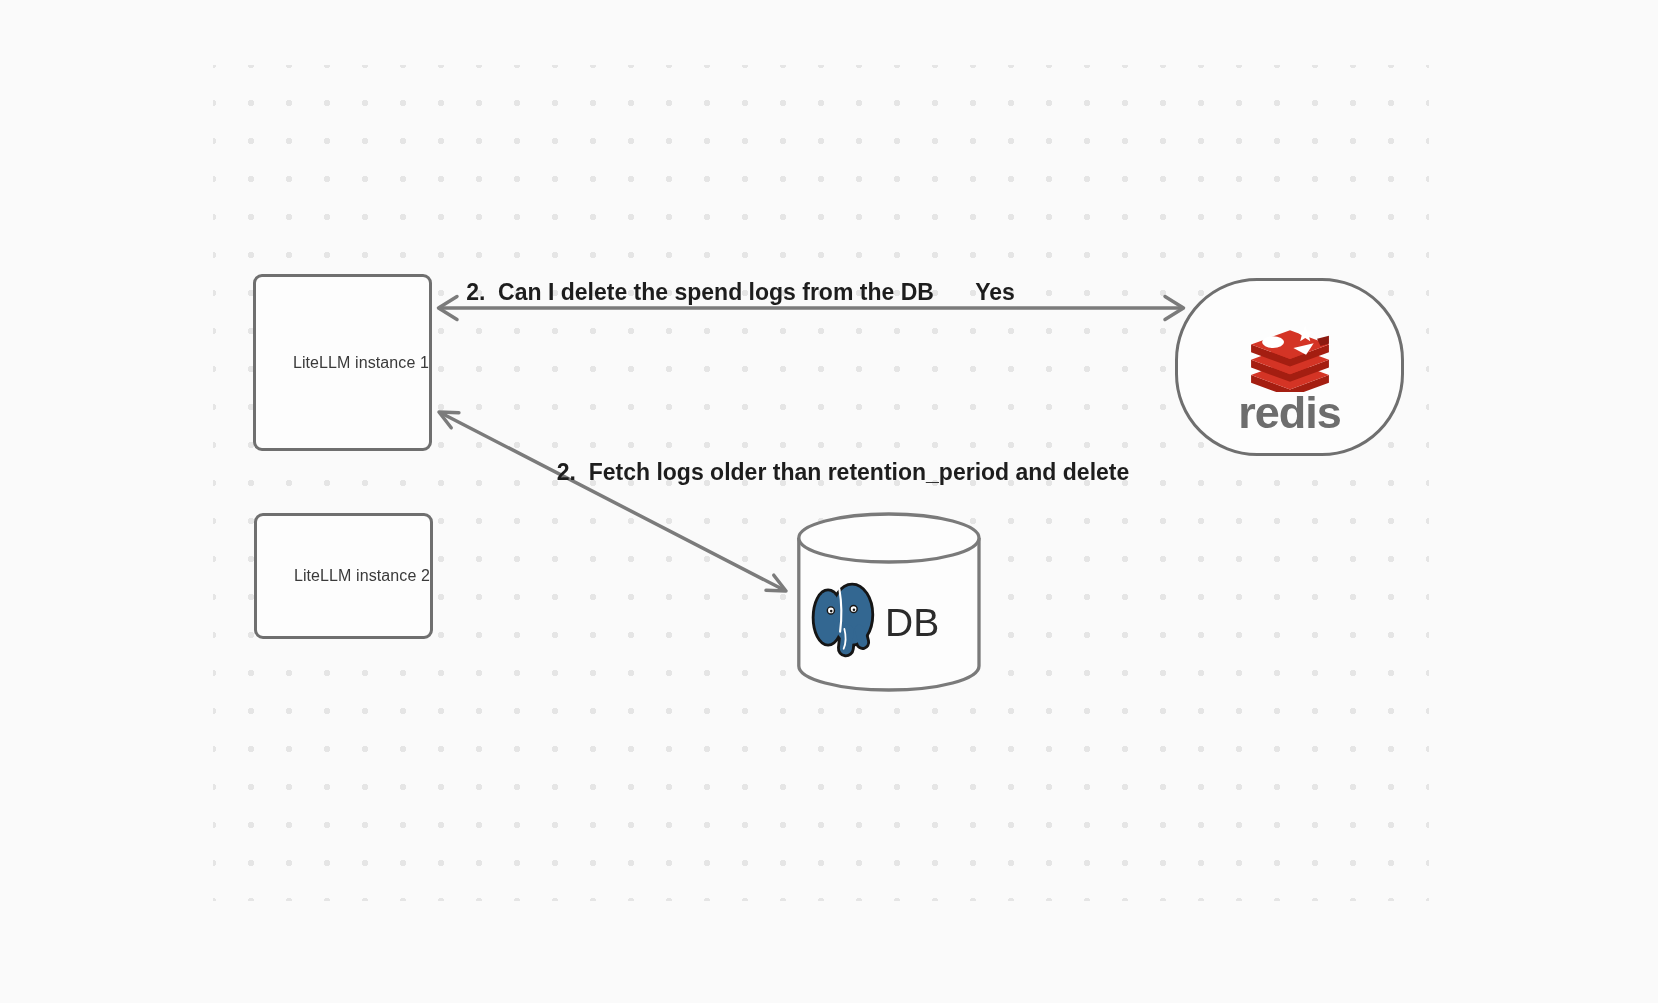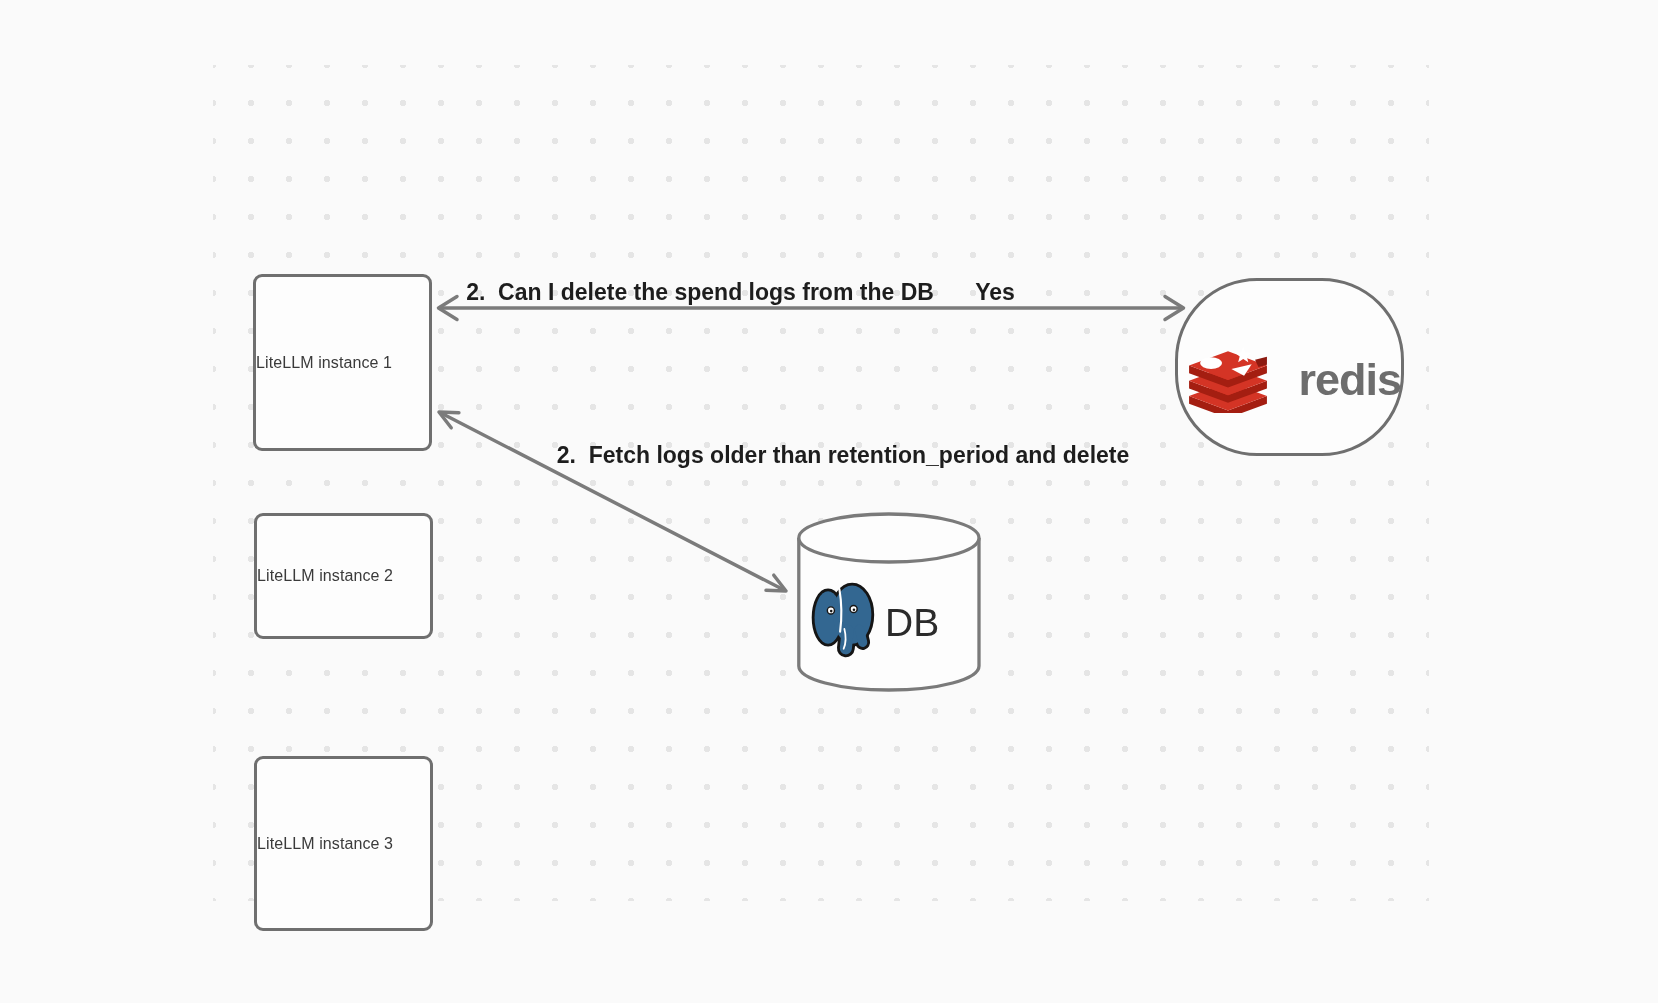--- a/index.html
+++ b/index.html
@@ -10,60 +10,57 @@
   }
   .canvas{position:absolute;inset:0;}
   .dot-grid{
     position:absolute;left:213px;top:65px;width:1216px;height:836px;
     background-image:radial-gradient(circle,#e5e5e5 3px,rgba(0,0,0,0) 3.3px);
     background-size:38px 38px;background-position:19px 19px;
     pointer-events:none;
   }
   .node{
     position:absolute;background:#fdfdfd;border:3.4px solid #6f6f6f;border-radius:9px;
-    display:flex;align-items:center;justify-content:flex-start;box-sizing:border-box;
+    display:flex;align-items:center;justify-content:flex-end;box-sizing:border-box;
   }
   .node-label{font-size:16px;color:#3a3a3a;letter-spacing:.1px;}
   #node-i1{left:253px;top:274px;width:179px;height:177px;}
   #node-i2{left:254px;top:513px;width:179px;height:126px;}
   #node-i3{left:254px;top:756px;width:179px;height:175px;}
   #node-redis{
     left:1175px;top:278px;width:229px;height:178px;border-radius:82px;
-    flex-direction:row;justify-content:space-between;padding-top:26px;
+    flex-direction:column;justify-content:center;padding-top:26px;
   }
   .redis-wordmark{
     font-size:45px;font-weight:700;color:#6d6d6d;letter-spacing:-1px;
     line-height:1;margin-top:-2px;
   }
   .edge-label{
     position:absolute;transform:translateX(-50%);
     font-size:23px;font-weight:700;color:#1d1d1d;white-space:pre;line-height:1.2;
   }
   #edge1-label{left:700px;top:279px;}
   #edge1-response{left:995px;top:279px;}
-  #edge2-label{left:843px;top:442px;text-align:center;}
+  #edge2-label{left:843px;top:459px;text-align:center;}
   svg{display:block;}
   .overlay{position:absolute;left:0;top:0;pointer-events:none;}
   .overlay .edge{pointer-events:stroke;}
   #db-wrap{position:absolute;left:796px;top:512px;}
 </style>
 </head>
 <body>
 
 <div class="canvas">
   <div class="dot-grid"></div>
 
   <div class="node" id="node-i1">
     <span class="node-label">LiteLLM instance 1</span>
   </div>
   <div class="node" id="node-i2">
     <span class="node-label">LiteLLM instance 2</span>
-  </div>
-  <div class="node" id="node-i3">
-    <span class="node-label">LiteLLM instance 3</span>
   </div>
 
   <div class="node" id="node-redis">
     <svg width="100" height="66" viewBox="10 6 100 78">
 
       <g>
         <path d="M14 64 L60 81 L106 64 L106 73 L60 90 L14 73 Z" fill="#a41e11"></path>
         <path d="M14 64 L60 47 L106 64 L60 81 Z" fill="#d43425"></path>
       </g>
 

